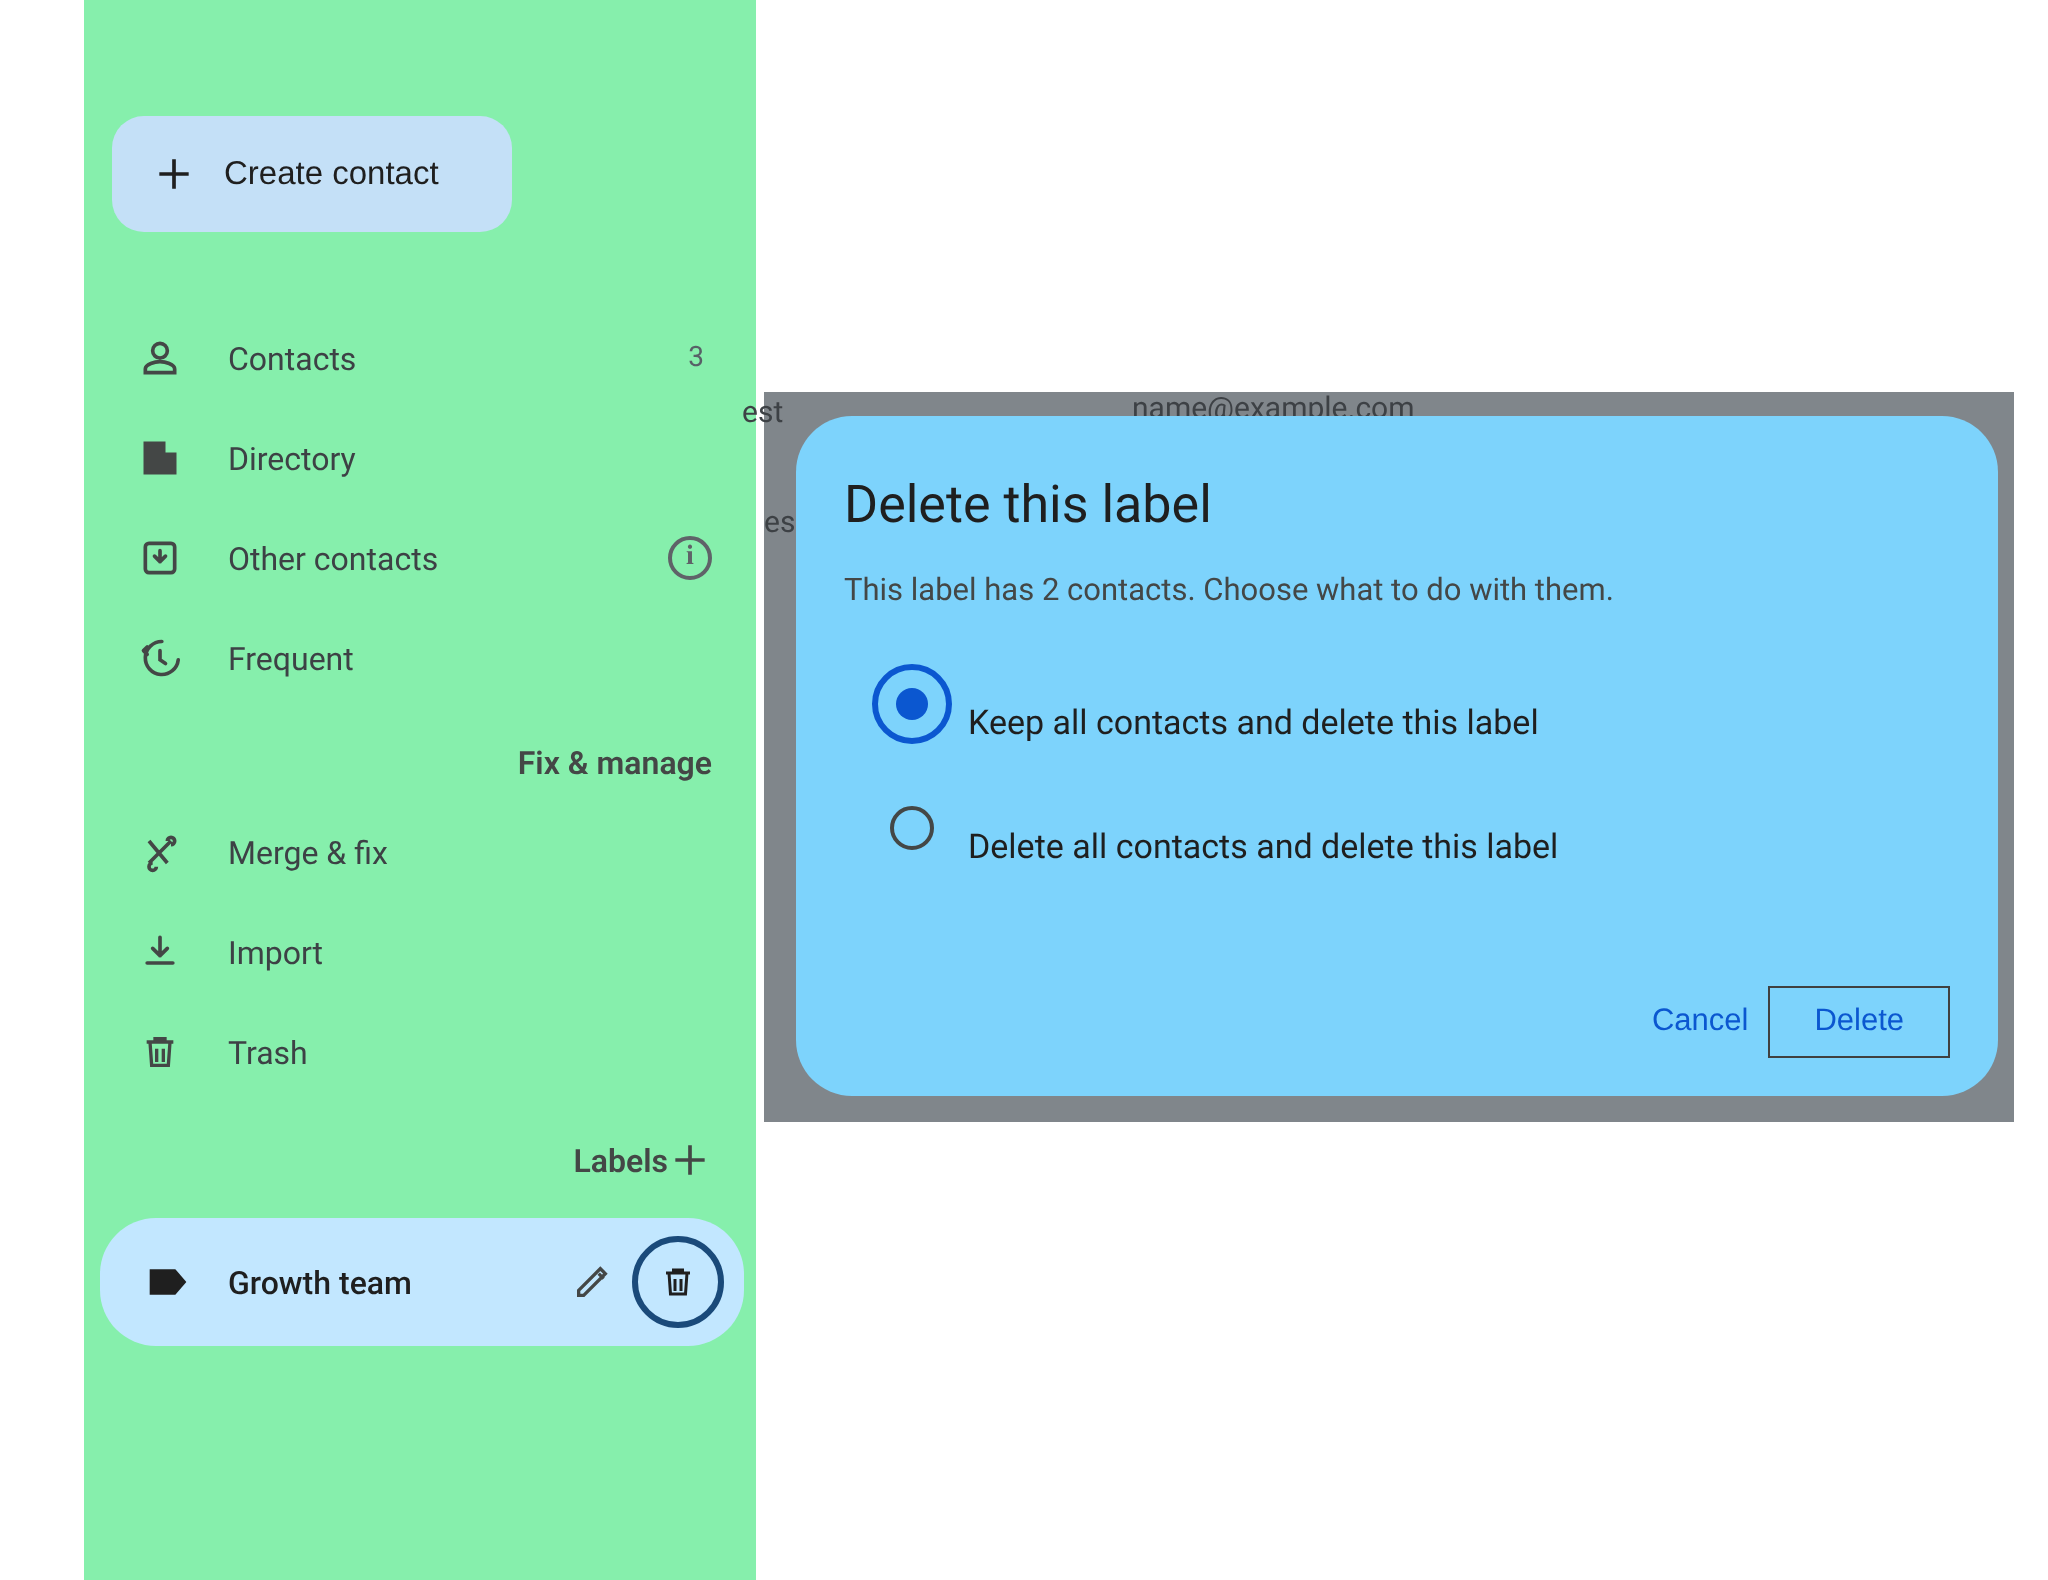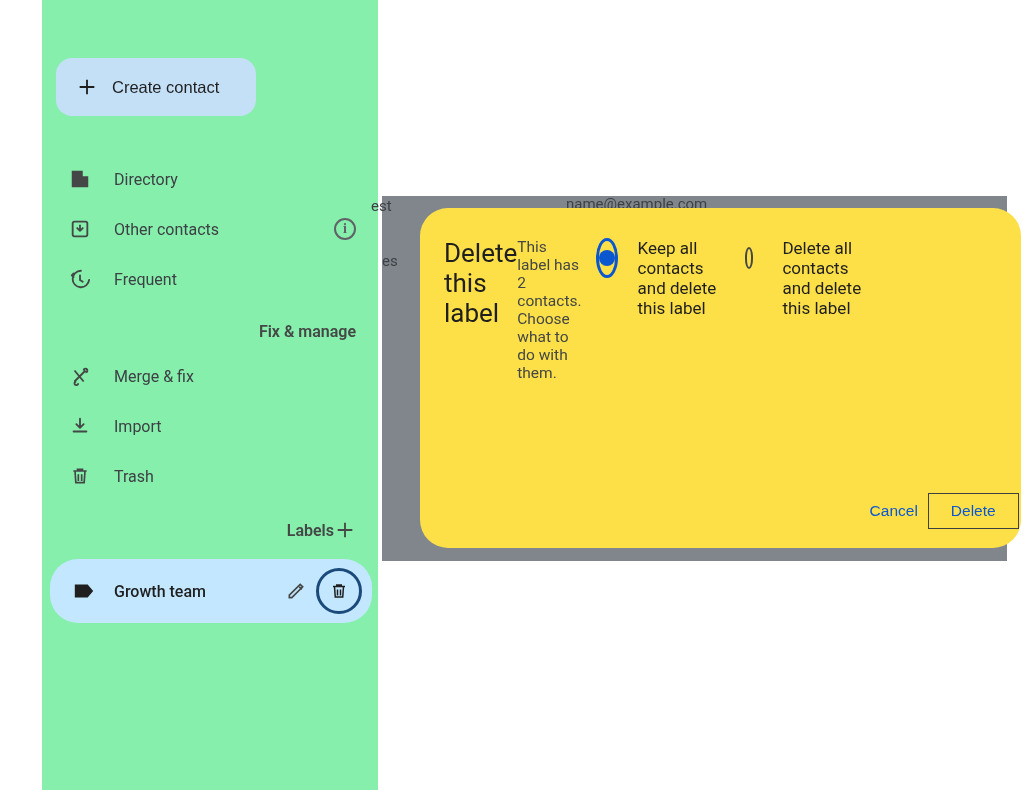--- a/index.html
+++ b/index.html
@@ -147,42 +147,41 @@
   .stray-est1 { left: 371px; top: 197px; }
   .stray-est2 { left: 382px; top: 252px; }
   .stray-email { left: 566px; top: 195px; }
 
   .dialog {
     position: absolute;
     left: 398px;
     top: 208px;
     width: 601px;
     height: 340px;
-    background: #fde047;
+    background: #7dd3fc;
     border-radius: 28px;
     padding: 30px 24px 18px 24px;
     display: flex;
-    flex-direction: row;
-    margin-left: 22px;
+    flex-direction: column;
   }
   .dialog-title {
     font-size: 26px;
     font-weight: 400;
     color: #1f1f1f;
     margin-bottom: 18px;
   }
   .dialog-subtitle {
     font-size: 15.5px;
     color: #444746;
     margin-bottom: 28px;
   }
   .radio-row {
     display: flex;
-    align-items: flex-start;
-    gap: 20px;
+    align-items: flex-end;
+    gap: 8px;
     margin-left: 14px;
     margin-bottom: 22px;
     cursor: pointer;
   }
   .radio-outer {
     width: 40px; height: 40px;
     border-radius: 50%;
     display:flex; align-items:center; justify-content:center;
   }
   .radio-outer.selected {
@@ -236,20 +235,29 @@
 
 <div class="sidebar">
 
   <button class="create-btn">
     <svg viewBox="0 0 24 24">
         <path d="M11 4h2v7h7v2h-7v7h-2v-7H4v-2h7z" fill="#1f1f1f"></path>
       </svg>
     <span>Create contact</span>
   </button>
 
+  <div class="nav-item">
+    <span class="icon-slot">
+      <svg width="22" height="22" viewBox="0 0 24 24">
+          <path d="M12 12c2.2 0 4-1.8 4-4s-1.8-4-4-4-4 1.8-4 4 1.8 4 4 4zm0 2c-2.7 0-8 1.3-8 4v2h16v-2c0-2.7-5.3-4-8-4z" fill="none" stroke="#444746" stroke-width="2"></path>
+        </svg>
+    </span>
+    <span class="nav-label">Contacts</span>
+    <span class="nav-count">3</span>
+  </div>
 
   <div class="nav-item">
     <span class="icon-slot">
       <svg width="22" height="22" viewBox="0 0 24 24">
           <path d="M3 3h12v18H3zm12 6h6v12h-6zM6 6h2v2H6zm4 0h2v2h-2zM6 10h2v2H6zm4 0h2v2h-2zM6 14h2v2H6zm4 0h2v2h-2z" fill="#444746"></path>
         </svg>
     </span>
     <span class="nav-label">Directory</span>
   </div>
 

